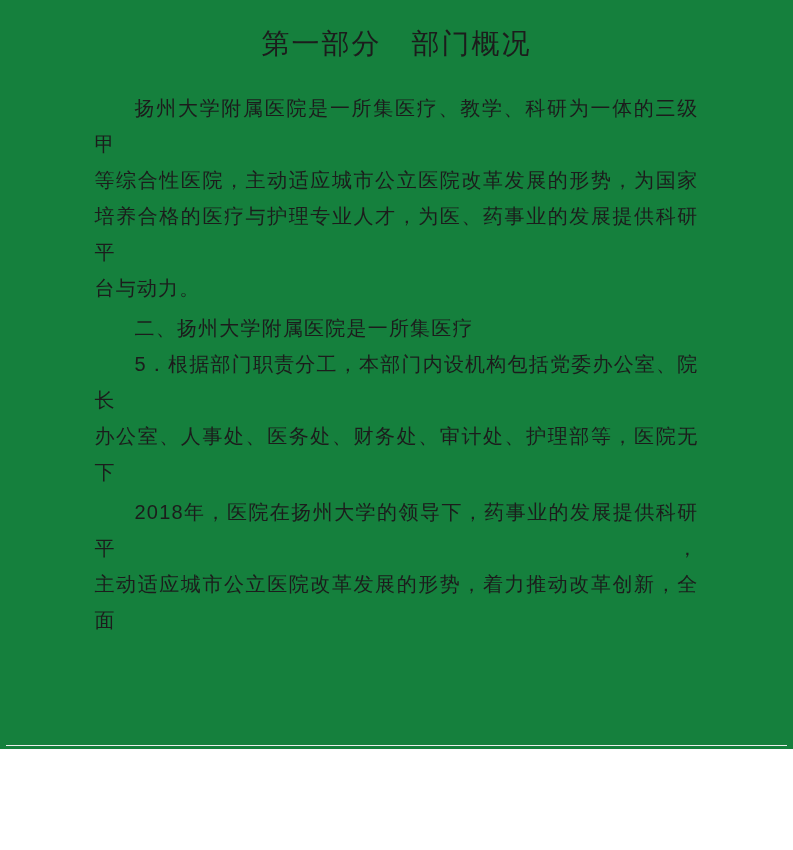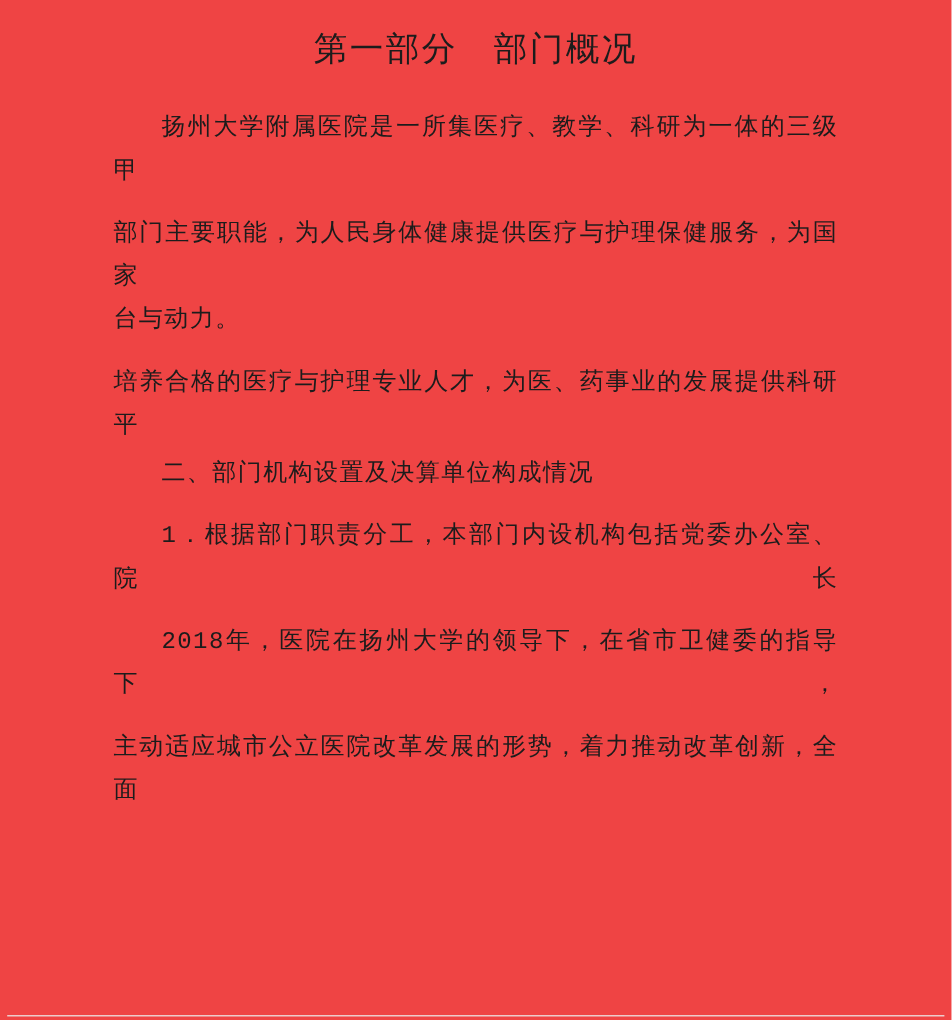--- a/index.html
+++ b/index.html
@@ -3,24 +3,24 @@
 <meta charset="utf-8">
 <style>
   html, body {
     margin: 0;
     padding: 0;
     background: #ffffff;
   }
   .page {
     position: relative;
     width: 793px;
-    height: 850px;
-    background: #ef4444;
+    height: 749px;
+    background: #15803d;
     overflow: hidden;
-    font-family: Liberation Mono, monospace;
+    font-family: Liberation Sans, sans-serif;
     color: #1c1c1c;
   }
   
   .page::after {
     content: "";
     position: absolute;
     left: 6px;
     right: 6px;
     bottom: 3px;
     height: 1px;
@@ -46,39 +46,39 @@
   .block.paragraph { margin-bottom: 4px; }
   .block.heading { margin-bottom: 0; }
   .line { white-space: nowrap; }
   .line.first, .block.heading .line {
     text-indent: 2em;
   }
   .line.just {
     white-space: normal;
     text-align: justify;
     text-align-last: justify;
-    margin-top: 16px;
   }
 </style>
 </head>
 <body>
 
 <div class="page">
   <h1 class="doc-title">第一部分　部门概况</h1>
   <div class="doc-body">
       <div class="block paragraph">
         <div class="line first just">扬州大学附属医院是一所集医疗、教学、科研为一体的三级甲</div>
-        <div class="line just">部门主要职能，为人民身体健康提供医疗与护理保健服务，为国家</div>
+        <div class="line just">等综合性医院，主动适应城市公立医院改革发展的形势，为国家</div>
+        <div class="line just">培养合格的医疗与护理专业人才，为医、药事业的发展提供科研平</div>
         <div class="line">台与动力。</div>
-        <div class="line just">培养合格的医疗与护理专业人才，为医、药事业的发展提供科研平</div>
       </div>
       <div class="block heading">
-        <div class="line first">二、部门机构设置及决算单位构成情况</div>
+        <div class="line first">二、扬州大学附属医院是一所集医疗</div>
       </div>
       <div class="block paragraph">
-        <div class="line first just">1．根据部门职责分工，本部门内设机构包括党委办公室、院长</div>
+        <div class="line first just">5．根据部门职责分工，本部门内设机构包括党委办公室、院长</div>
+        <div class="line just">办公室、人事处、医务处、财务处、审计处、护理部等，医院无下</div>
       </div>
       <div class="block paragraph">
-        <div class="line first just">2018年，医院在扬州大学的领导下，在省市卫健委的指导下，</div>
+        <div class="line first just">2018年，医院在扬州大学的领导下，药事业的发展提供科研平，</div>
         <div class="line just">主动适应城市公立医院改革发展的形势，着力推动改革创新，全面</div>
       </div>
     </div>
 </div>
 
 </body></html>

